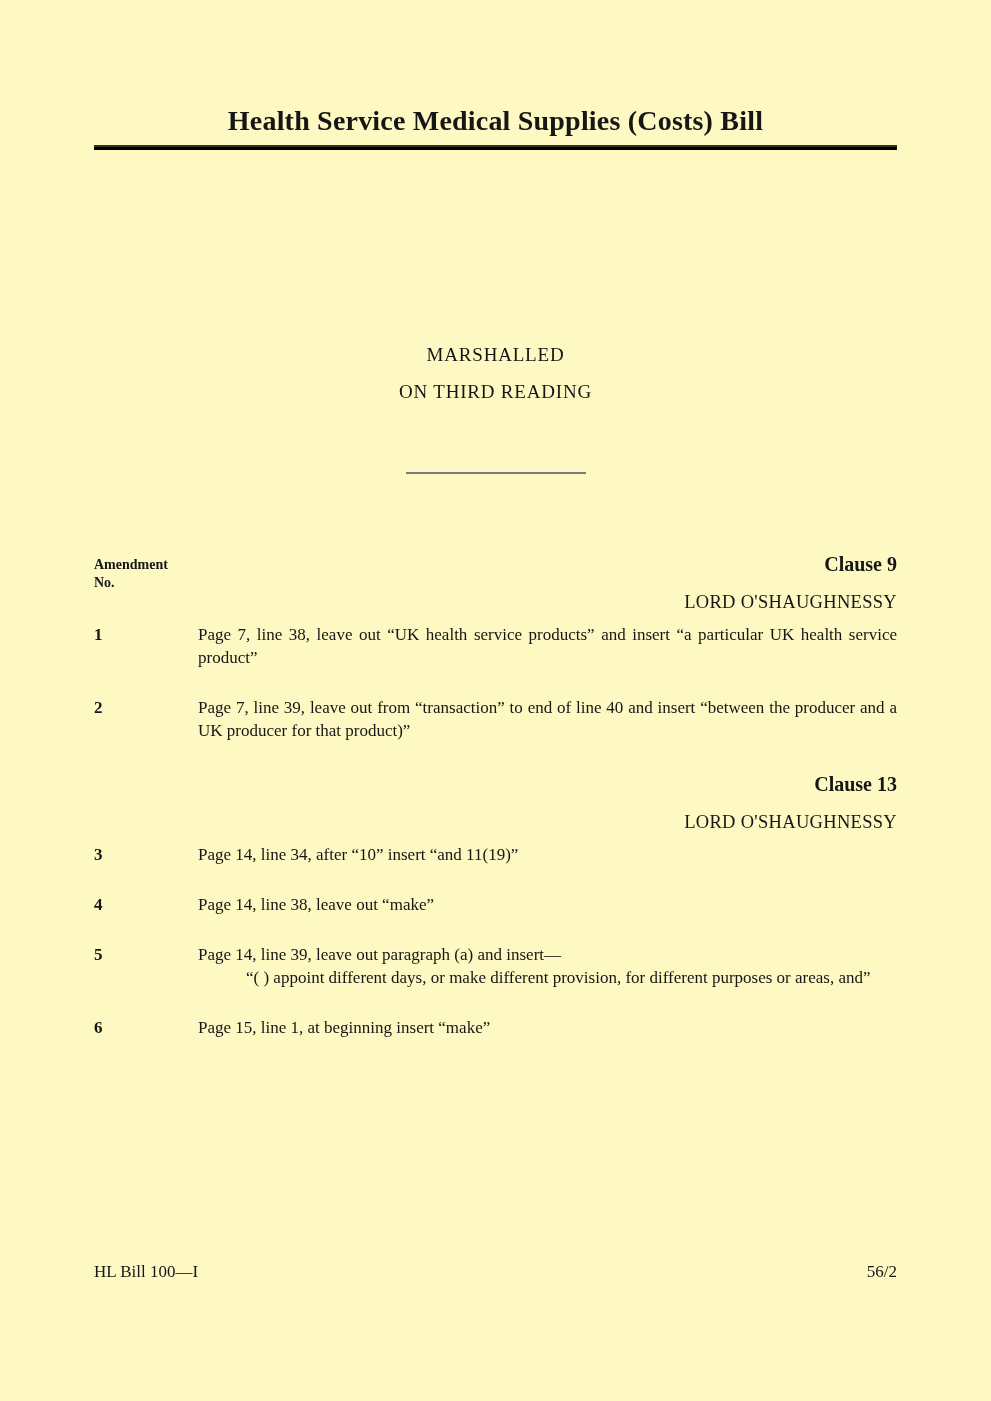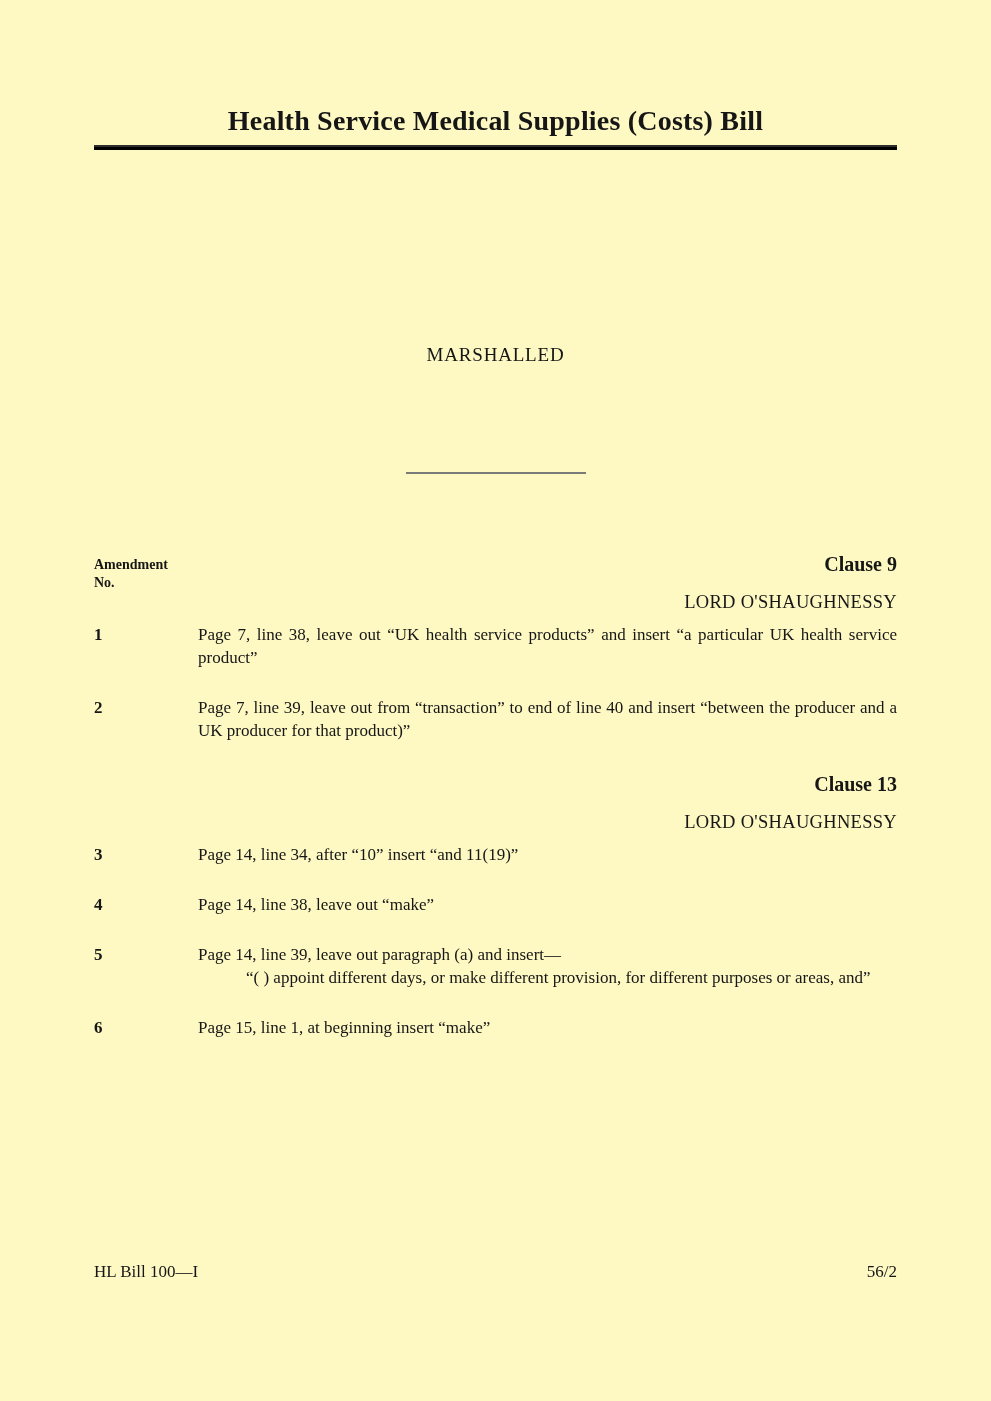--- a/index.html
+++ b/index.html
@@ -129,20 +129,21 @@
 </head>
 <body>
 
 <div class="page">
 
   <h1 class="doc-title">Health Service Medical Supplies (Costs) Bill</h1>
   <div class="title-rule"></div>
 
   <div class="heading-block">
     <div class="heading-line">MARSHALLED</div>
+    <div class="heading-line">ON THIRD READING</div>
   </div>
 
   <div class="mid-rule"></div>
 
 
   <div class="amendments">
 
     <div class="clause-row">
       <div class="amend-no-label">
         <span>Amendment</span>

